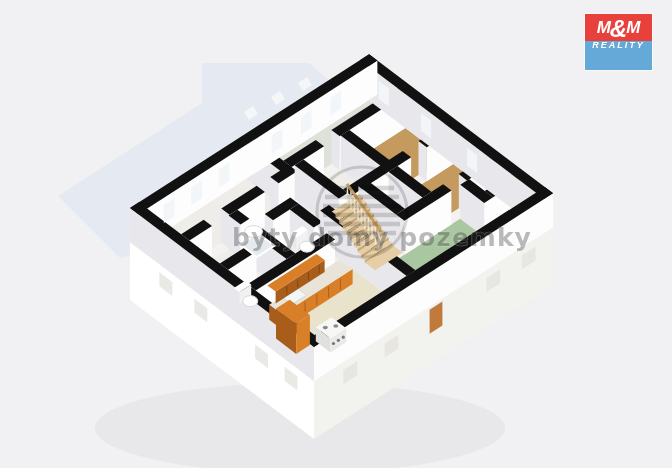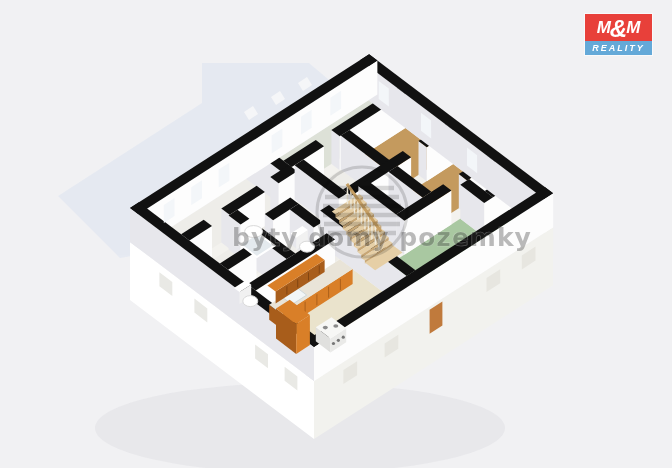--- a/index.html
+++ b/index.html
@@ -5,21 +5,21 @@
   html,body{margin:0;padding:0;background:#e9e9ec;}
   .stage{position:relative;width:672px;height:468px;overflow:hidden;
          background:var(--background,#f1f1f3);
          font-family:"Liberation Sans",sans-serif;}
   .stage svg{position:absolute;left:0;top:0;}
   .logo{position:absolute;top:14px;right:20px;width:67px;box-shadow:0 0 0 1px rgba(255,255,255,.6);}
   .logo-top{height:27px;background:var(--logo-red,#e8403a);display:flex;align-items:center;
             justify-content:center;color:#fff;font-style:italic;line-height:1;}
   .logo-top .lm{font-size:17px;font-weight:bold;}
   .logo-top .la{font-size:24px;font-weight:bold;margin:0 -1px;position:relative;top:1px;}
-  .logo-bottom{height:14px;background:var(--logo-blue,#64a9d8);display:flex;align-items:center;
+  .logo-bottom{height:29px;background:var(--logo-blue,#64a9d8);display:flex;
                justify-content:center;color:#fff;font-size:9px;font-weight:bold;
                font-style:italic;letter-spacing:2px;line-height:1;}
   .wm-text{font-family:"DejaVu Sans",sans-serif;font-weight:bold;font-size:25px;
            letter-spacing:1px;fill:rgba(50,50,50,0.33);stroke:rgba(255,255,255,0.30);
            stroke-width:0.7;paint-order:stroke;}
 </style>
 </head>
 <body>
 
 <div class="stage">

